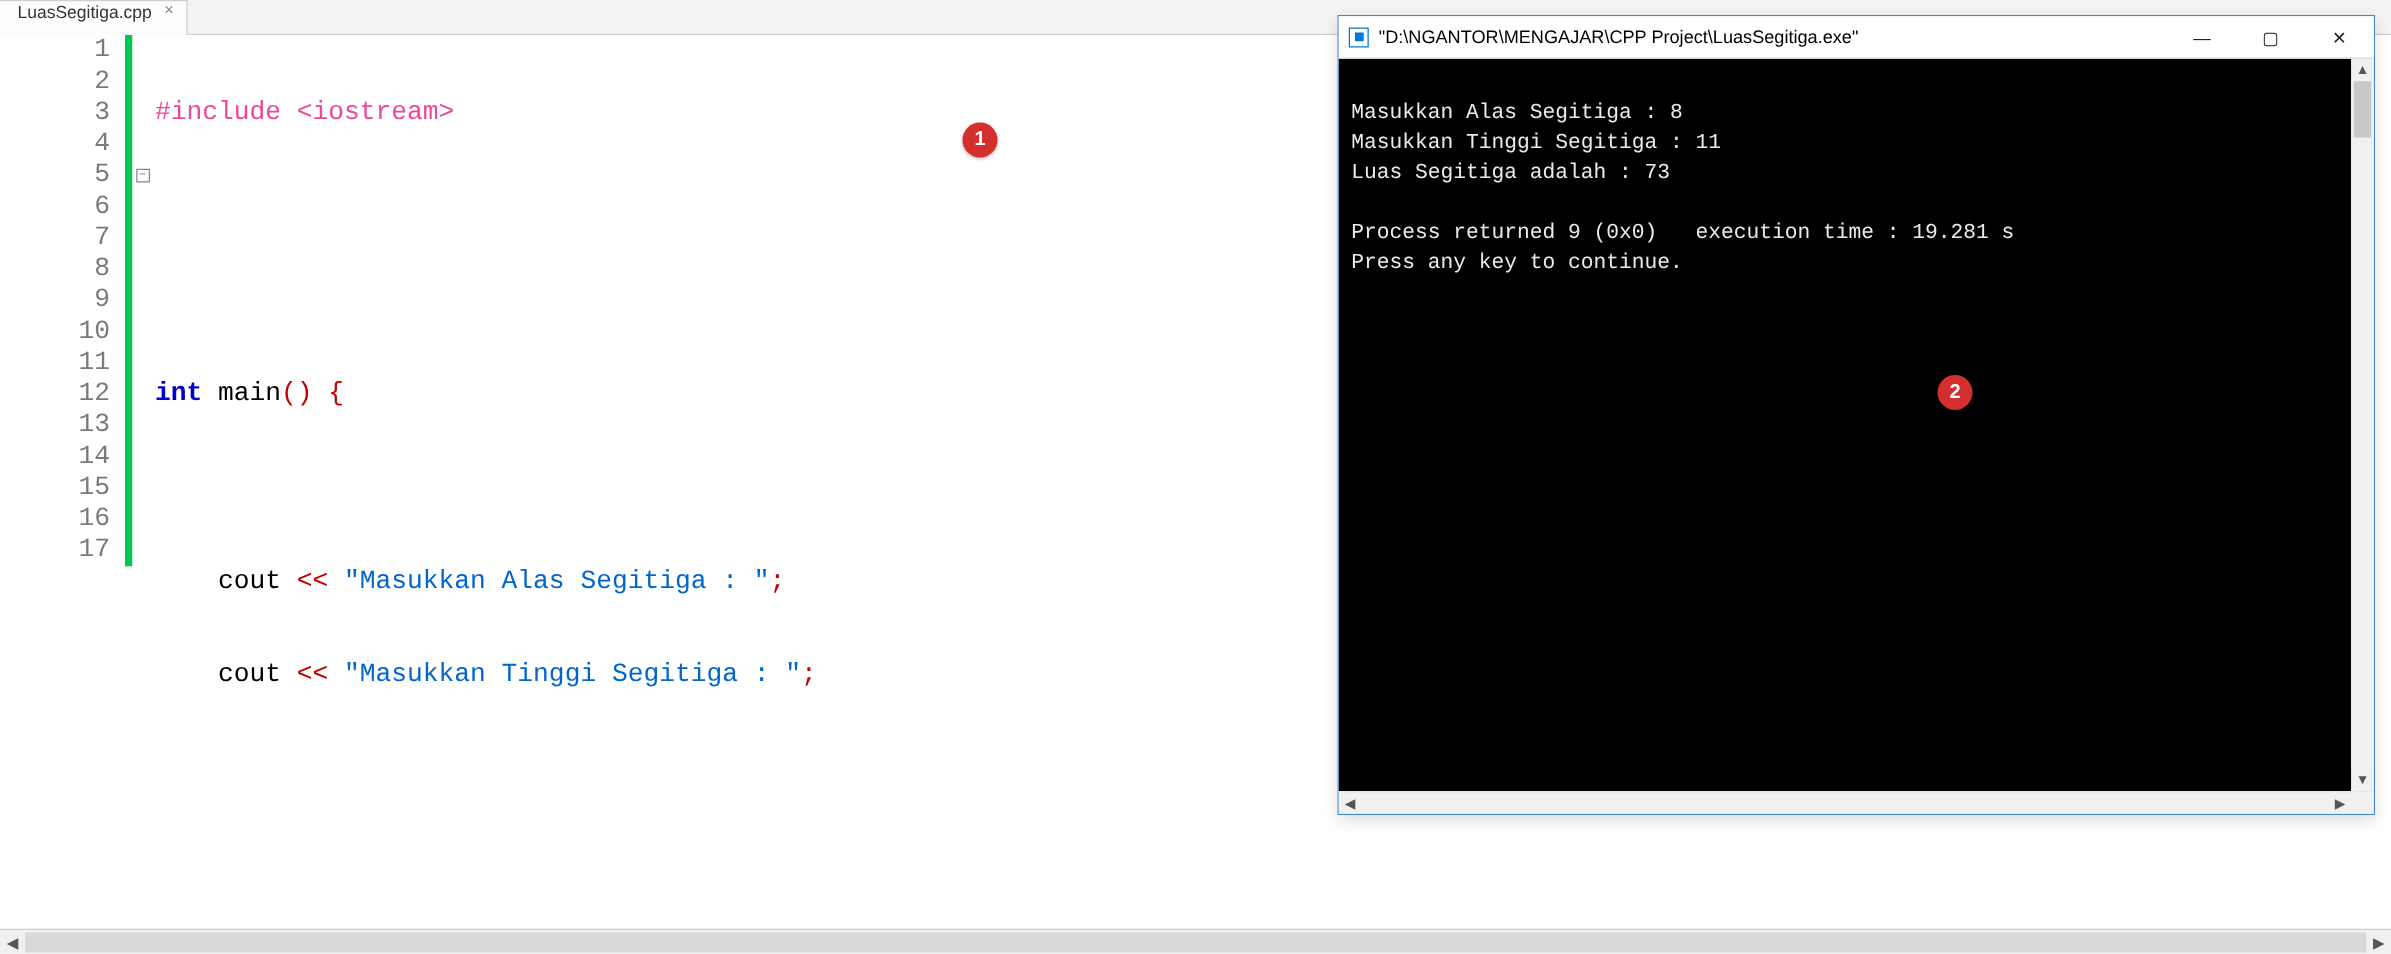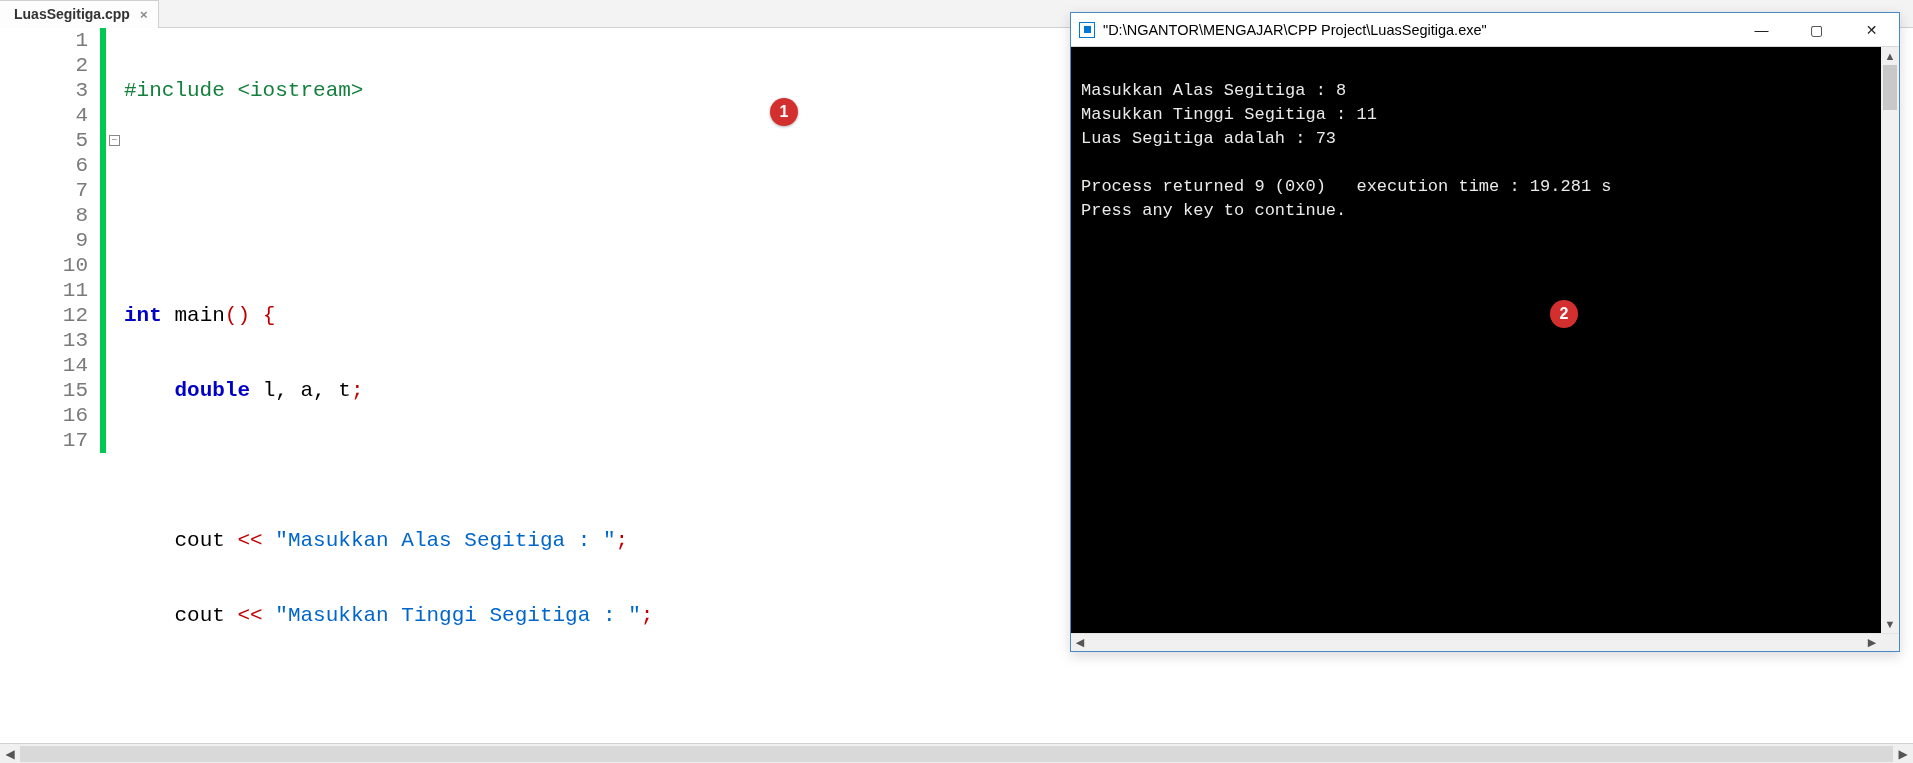--- a/index.html
+++ b/index.html
@@ -13,30 +13,29 @@
   }
   
   .tab-bar {
     display: flex;
     align-items: center;
     height: 28px;
     background: #f3f3f3;
     border-bottom: 1px solid #d0d0d0;
   }
   .tab {
-    display: flex; align-items: center;
+    display: flex; 
     height: 28px;
     padding: 0 10px 0 14px;
     background: #fdfdfd;
     border-right: 1px solid #d0d0d0;
     border-top: 1px solid #d0d0d0;
     font-size: 14px;
     color: #333;
     gap: 10px;
-    font-weight: bold;
   }
   .tab .close { color: #888; font-size: 13px; line-height: 1; }
   
   .editor-wrap {
     position: absolute;
     left: 0; top: 28px; right: 0; bottom: 20px;
     background: #ffffff;
   }
   .editor {
     display: flex;
@@ -67,21 +66,21 @@
   .fold-col div { height: 25px; display:flex; align-items:center; justify-content:center; }
   .fold-box {
     width: 11px; height: 11px; border:1px solid #888; display:flex; align-items:center; justify-content:center; line-height:1; font-size:10px;
   }
   .code {
     padding-left: 2px;
     white-space: pre;
   }
   .code div { height: 25px; }
   .kw   { color: #0000c8; font-weight: bold; }     
-  .pre  { color: #15803d; text-align: center; }                       
+  .pre  { color: #ec4899; text-align: center; }                       
   .id   { color: #000000; }
   .op   { color: #c00000; }
   .str  { color: #0066cc; text-decoration-color:#c00000; text-decoration-style: wavy; }
   .strp { color: #0066cc; }
   .br   { color: #c00000; }
   
   .hscroll {
     position: absolute;
     left: 0; right: 0; bottom: 0; height: 20px;
     background: #f0f0f0;
@@ -197,21 +196,20 @@
         <div></div>
         <div></div>
         <div></div>
         <div></div>
     </div>
     <div class="code">
       <div><span class="pre">#include &lt;iostream&gt;</span></div>
       <div></div>
       <div></div>
       <div><span class="kw">int</span> <span class="id">main</span><span class="op">()</span><span class="br"> {</span></div>
-      <div><span>    </span><span class="kw">double</span><span class="id"> l, a, t</span><span class="op">;</span></div>
       <div></div>
       <div><span>    </span><span class="id">cout </span><span class="op">&lt;&lt;</span><span> </span><span class="strp">"</span><span class="str">Masukkan Alas Segitiga : </span><span class="strp">"</span><span class="op">;</span></div>
       <div><span>    </span><span class="id">cout </span><span class="op">&lt;&lt;</span><span> </span><span class="strp">"</span><span class="str">Masukkan Tinggi Segitiga : </span><span class="strp">"</span><span class="op">;</span></div>
       
       
       
       
       
       
       

